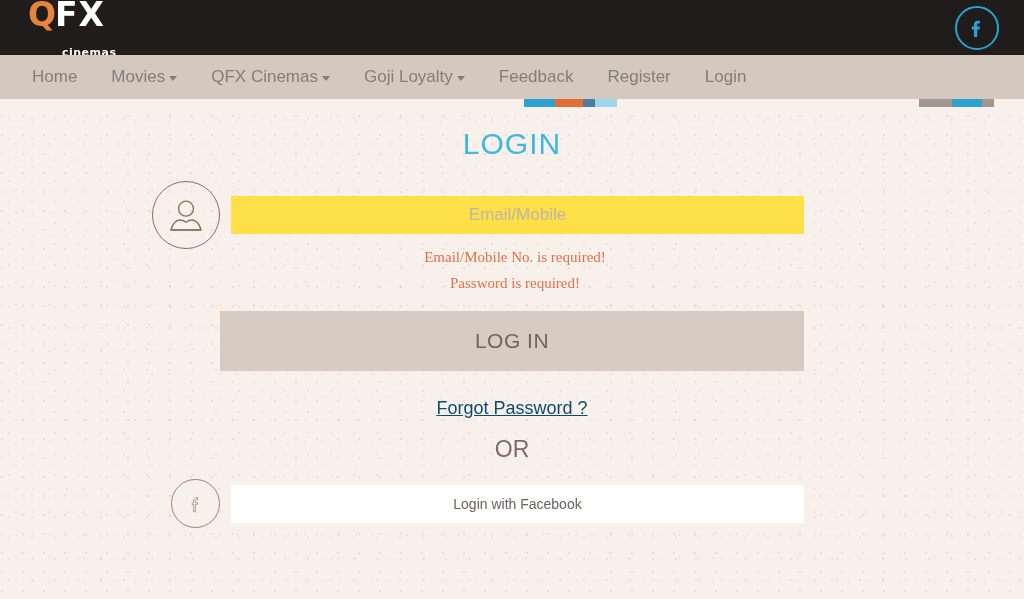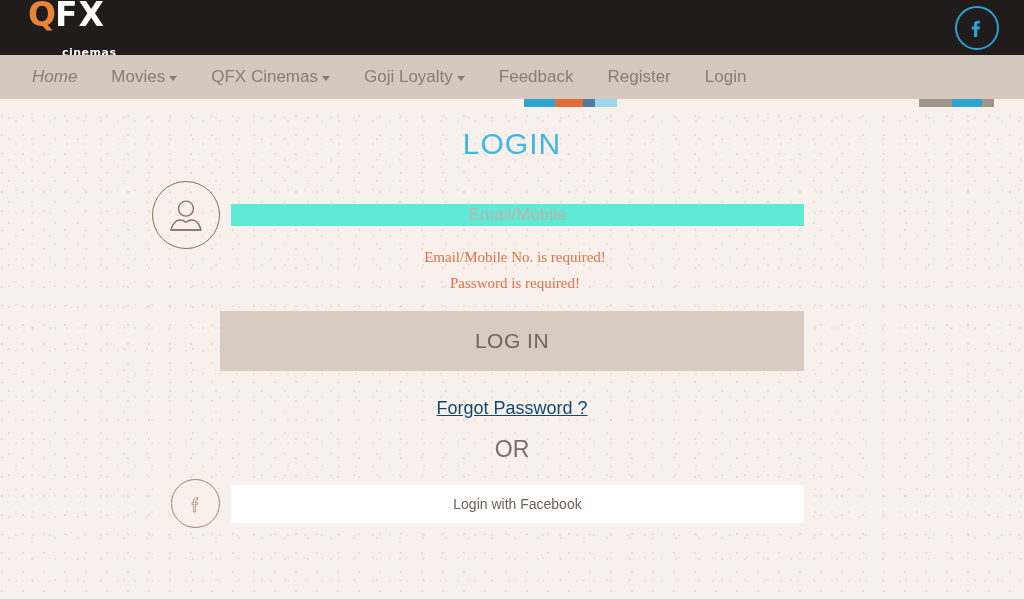--- a/index.html
+++ b/index.html
@@ -97,21 +97,21 @@
     color: #857d77;
     font-size: 17px;
     padding: 0 17px;
     cursor: pointer;
     white-space: nowrap;
     display: flex;
     align-items: center;
     gap: 4px;
     line-height: 44px;
   }
-  .nav-item:first-child { padding-left: 2px; font-style: italic; }
+  .nav-item:first-child { padding-left: 2px; }
   .caret {
     width: 0; height: 0;
     border-left: 4px solid transparent;
     border-right: 4px solid transparent;
     border-top: 5px solid #857d77;
     display: inline-block;
     margin-top: 3px;
   }
 
   
@@ -173,22 +173,22 @@
     display: flex;
     align-items: center;
     justify-content: center;
     margin-left: -68px;
     position: relative;
     z-index: 3;
   }
 
   .input-box {
     flex: 1;
-    height: 22px;
-    background: #5eead4;
+    height: 38px;
+    background: #fde047;
     border: none;
     outline: none;
     font-family: "Liberation Sans", sans-serif;
     font-size: 17px;
     color: #6b615c;
     text-align: center;
     margin-left: 11px;
   }
   .input-box::placeholder { color: #bfb4ae; opacity: 1; }
 

